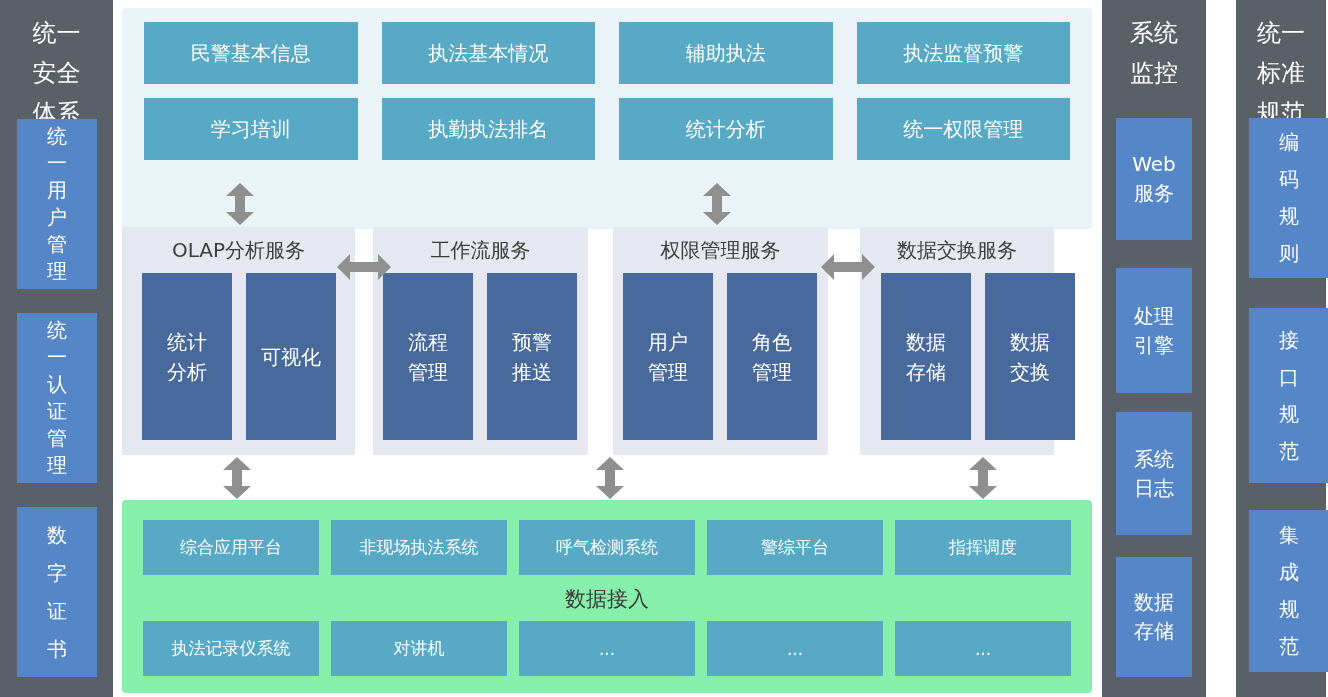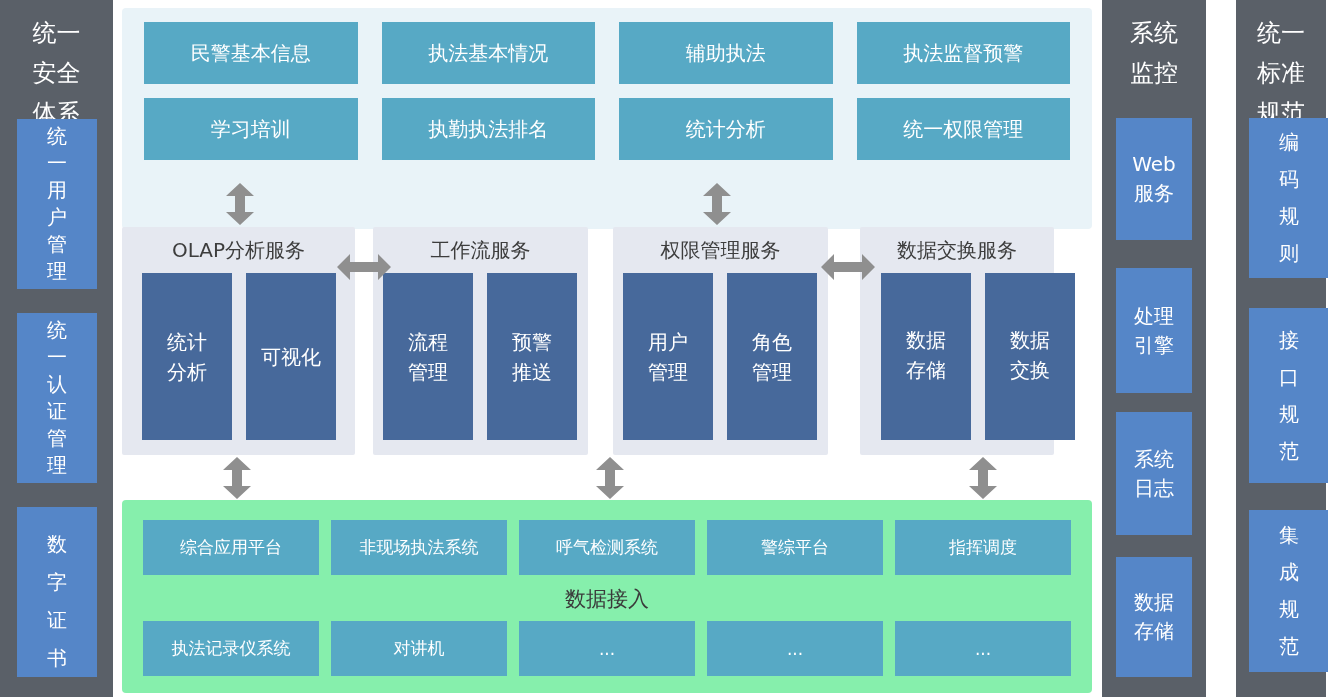--- a/index.html
+++ b/index.html
@@ -20,21 +20,21 @@
     position:absolute;background:#5586c8;color:#fff;
     display:flex;align-items:center;justify-content:center;text-align:center;
   }
   .vtext{width:1.3em;word-break:break-all;font-size:20px;line-height:27px;}
   .vtext.spread{line-height:38px;}
   .vtext.mid{line-height:37px;}
   .mtext{white-space:pre-line;font-size:20px;line-height:29px;text-align:center;}
   
   .lbox1{left:17px;top:119px;width:80px;height:170px;}
   .lbox2{left:17px;top:313px;width:80px;height:170px;}
-  .lbox3{left:17px;top:507px;width:80px;height:170px;align-items:flex-end;}
+  .lbox3{left:17px;top:507px;width:80px;height:170px;}
   
   .mbox1{left:14px;top:118px;width:76px;height:122px;}
   .mbox2{left:14px;top:268px;width:76px;height:125px;}
   .mbox3{left:14px;top:412px;width:76px;height:123px;}
   .mbox4{left:14px;top:557px;width:76px;height:120px;}
   
   .sbox1{left:13px;top:118px;width:80px;height:160px;}
   .sbox2{left:13px;top:308px;width:80px;height:175px;}
   .sbox3{left:13px;top:510px;width:80px;height:162px;}
   
@@ -51,21 +51,21 @@
     background:#57a9c5;color:#fff;font-size:20px;
     display:flex;align-items:center;justify-content:center;
   }
   
   .group{
     position:absolute;top:227px;height:228px;background:#e5e8f0;border-radius:2px;
   }
   .g1{left:0;width:233px;}
   .g2{left:251px;width:215px;}
   .g3{left:491px;width:215px;}
-  .g4{left:738px;width:194px;font-family:Liberation Mono, monospace;}
+  .g4{left:738px;width:194px;}
   .group-title{
     padding-top:10px;text-align:center;font-size:20px;color:#3d3d3d;
   }
   .module{
     position:absolute;top:46px;width:90px;height:167px;background:#47699b;color:#fff;
     display:flex;align-items:center;justify-content:center;
   }
   .module span{white-space:pre-line;font-size:20px;line-height:30px;text-align:center;}
   .m-a{left:20px;}  .m-b{left:124px;}
   .g2 .m-a,.g3 .m-a{left:10px;} .g2 .m-b,.g3 .m-b{left:114px;}

